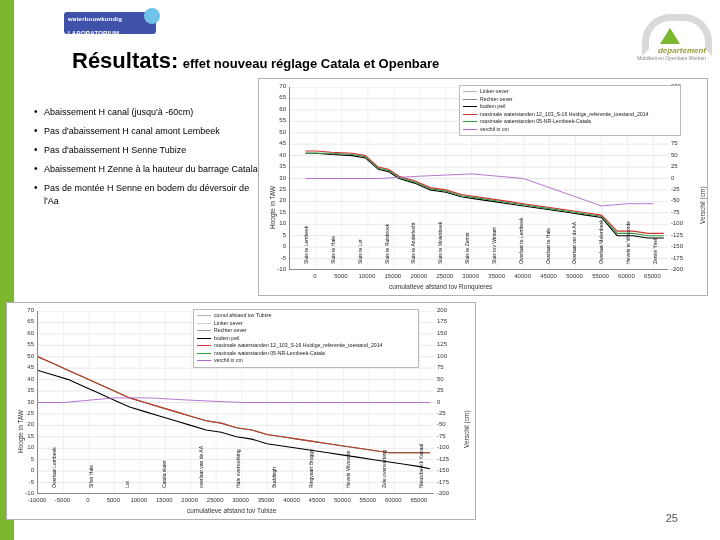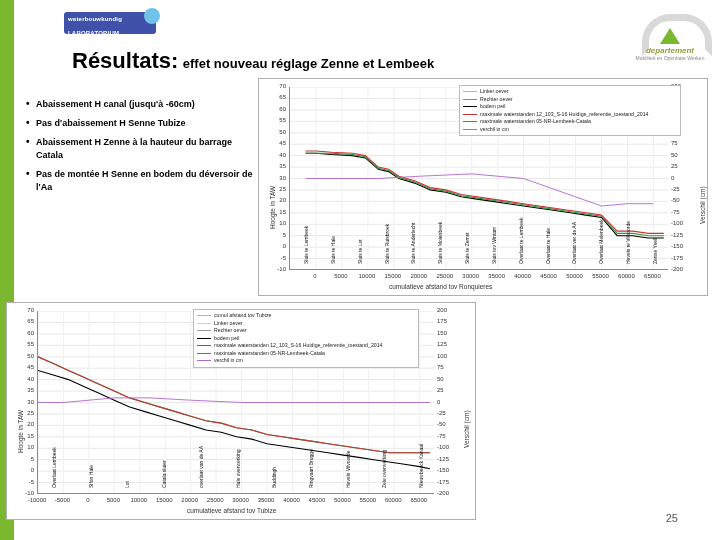--- a/index.html
+++ b/index.html
@@ -5,35 +5,35 @@
   html,body{margin:0;padding:0;}
   body{width:720px;height:540px;background:#ffffff;font-family:"Liberation Sans",sans-serif;overflow:hidden;position:relative;}
   .leftbar{position:absolute;left:0;top:0;width:14px;height:540px;background:#7cb82f;}
 
   
   .logo{position:absolute;left:64px;top:12px;width:96px;height:30px;}
   .logo .bubble{position:absolute;left:0;top:0;width:92px;height:22px;background:#3f51a8;border-radius:3px;}
   .logo .bubble span{display:block;color:#ffffff;font-size:6px;line-height:8px;padding:3px 4px;font-weight:bold;letter-spacing:.2px;}
   .logo .dot{position:absolute;right:0;top:-4px;width:16px;height:16px;border-radius:50%;background:#6fc3e8;}
 
-  .rlogo{position:absolute;right:14px;top:14px;width:72px;height:56px;text-align:center;}
+  .rlogo{position:absolute;right:14px;top:14px;width:72px;height:56px;text-align:right;}
   .rlogo .arc{position:absolute;left:8px;top:0;width:56px;height:28px;border:7px solid #d9d9d9;border-bottom-color:transparent;border-radius:28px 28px 0 0;}
   .rlogo .tri{position:absolute;left:26px;top:14px;width:0;height:0;border-left:10px solid transparent;border-right:10px solid transparent;border-bottom:16px solid #7cb82f;}
   .rlogo .t1{position:absolute;left:0;top:32px;width:72px;font-size:8px;color:#9a9a3c;font-style:italic;font-weight:bold;}
   .rlogo .t2{position:absolute;left:0;top:41px;width:72px;font-size:5px;color:#888;}
 
   .title{position:absolute;left:72px;top:48px;}
   .title .main{font-size:22px;font-weight:bold;color:#000;display:inline;}
   .title .sub{font-size:13px;font-weight:bold;color:#000;display:inline;}
 
   
   .bullets{position:absolute;left:24px;top:98px;width:230px;}
   .bullets li{font-size:9px;line-height:13px;color:#000;margin-bottom:6px;list-style:none;position:relative;padding-left:12px;}
   .bullets li:before{content:"•";position:absolute;left:2px;top:-1px;font-size:10px;}
-  .bullets{padding:0;margin:0;font-weight:bold;}
+  .bullets{padding:0;margin:8px;}
 
   
   .chart{position:absolute;border:1px solid #b0b0b0;background:#ffffff;}
   #chart1{left:258px;top:78px;width:448px;height:216px;}
   #chart2{left:6px;top:302px;width:468px;height:216px;}
 
   .plot{position:absolute;border-left:1px solid #8a8a8a;border-bottom:1px solid #8a8a8a;background:#fff;}
 
   .ytick{position:absolute;font-size:6px;color:#333;text-align:right;width:22px;}
   .ytickR{position:absolute;font-size:6px;color:#333;text-align:left;width:26px;}
@@ -65,25 +65,26 @@
 
 <div class="rlogo">
   <div class="arc"></div>
   <div class="tri"></div>
   <div class="t1">departement</div>
   <div class="t2">Mobiliteit en Openbare Werken</div>
 </div>
 
 <div class="title">
   <span class="main">Résultats:</span>
-  <span class="sub">effet nouveau réglage Zenne et Lembeek</span>
+  <span class="sub">effet nouveau réglage Catala et Openbare</span>
 </div>
 
 <ul class="bullets">
   <li>Abaissement H canal (jusqu'à -60cm)</li>
+  <li>Pas d'abaissement H canal amont Lembeek</li>
   <li>Pas d'abaissement H Senne Tubize</li>
   <li>Abaissement H Zenne à la hauteur du barrage Catala</li>
   <li>Pas de montée H Senne en bodem du déversoir de l'Aa</li>
 </ul>
 
 <div class="chart" id="chart1">
   <div class="plot" id="p1" style="left:30px;top:8px;width:378px;height:182px;">
     <svg width="378" height="182" viewBox="0 0 378 182">
       <g id="g1-grid" stroke="#e8e8e8" stroke-width="1">
           <line x1="0" y1="0.0" x2="379" y2="0.0"></line>

